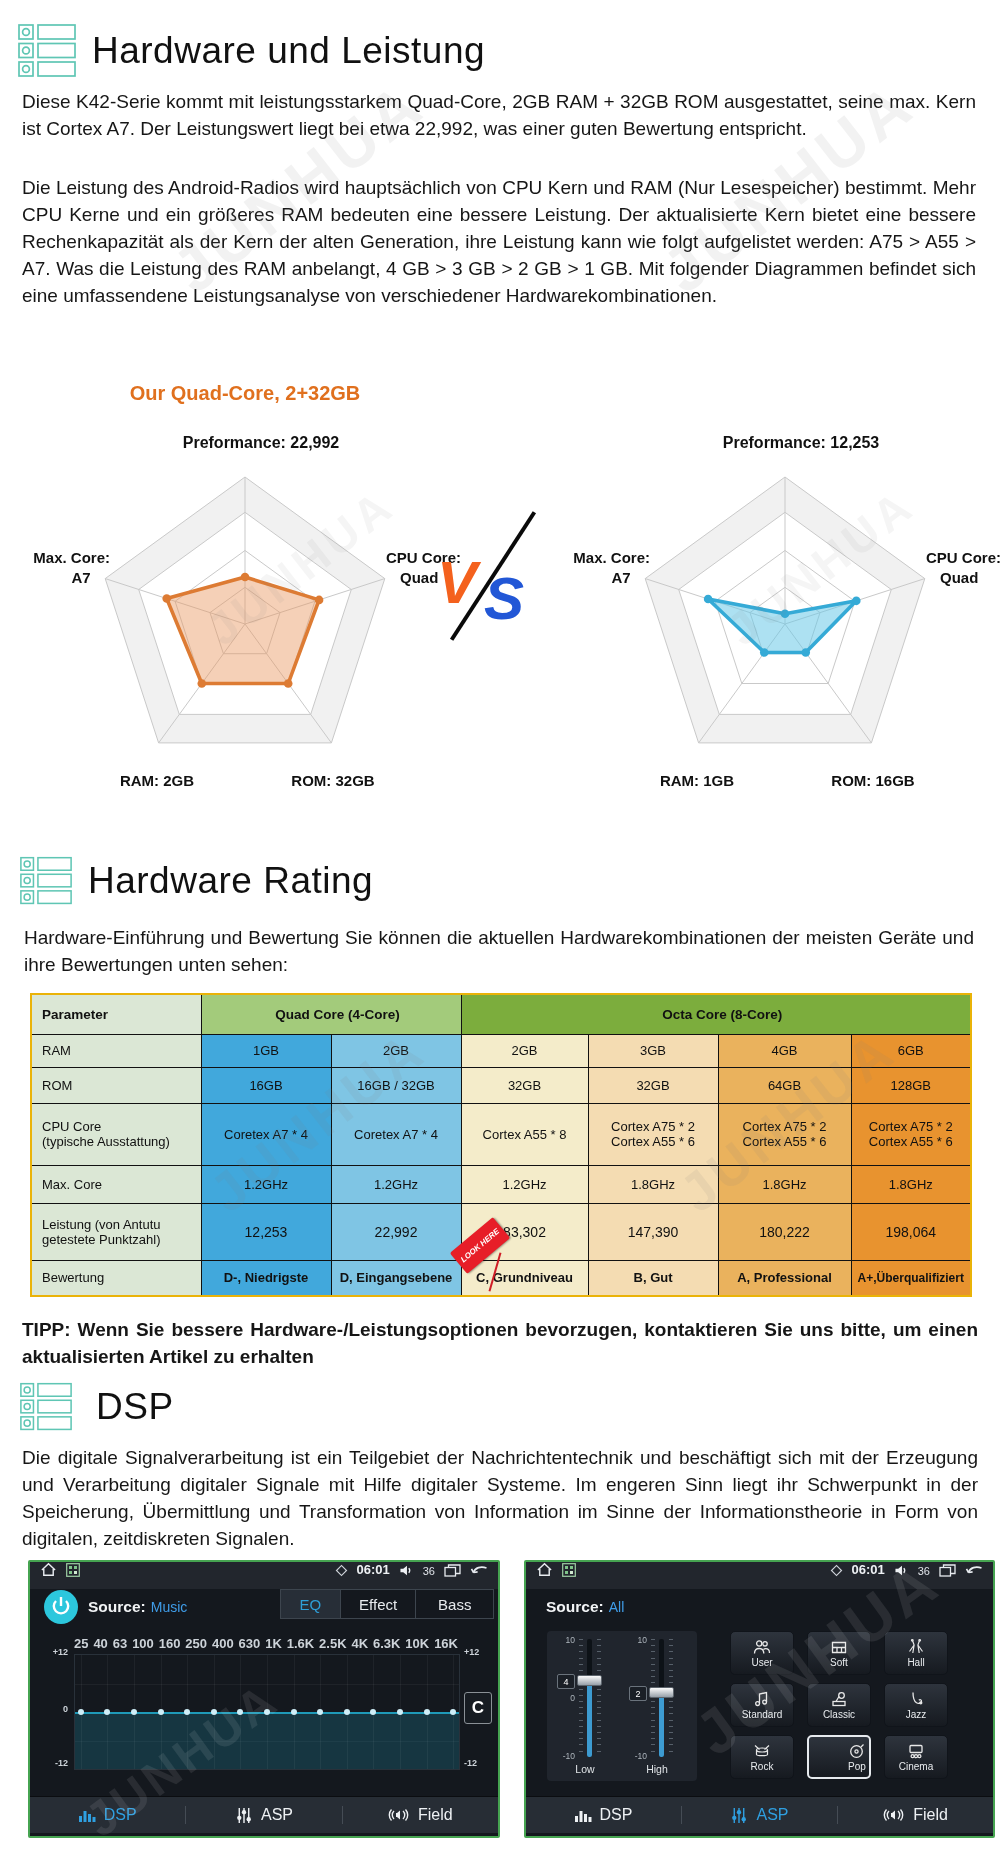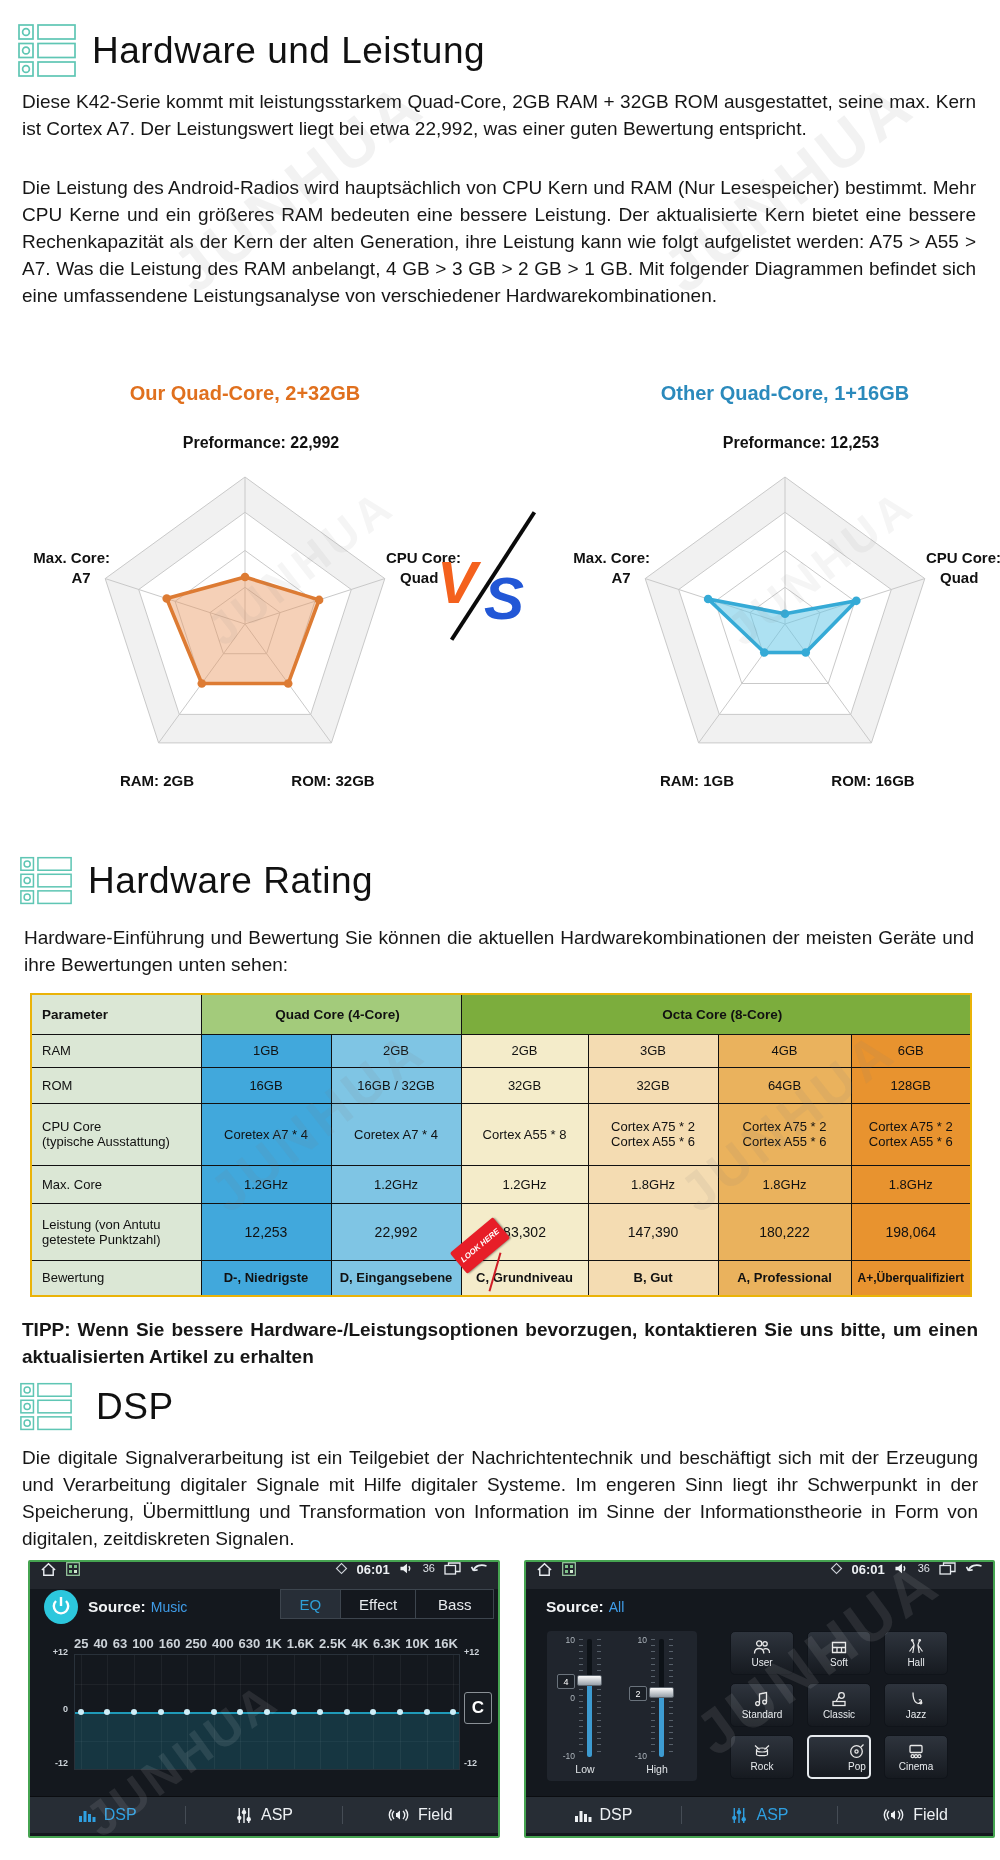--- a/index.html
+++ b/index.html
@@ -40,21 +40,21 @@
   tr.leist td{font-size:14px;}
   .flag-wrap{position:absolute;left:452px;top:1228px;width:70px;height:70px;z-index:6;}
   .flag{position:absolute;left:0;top:4px;width:56px;height:27px;background:#e71e28;border-radius:2px;
         transform:rotate(-40deg);display:flex;align-items:center;justify-content:center;box-shadow:1px 1px 2px rgba(0,0,0,.4);}
   .flag span{color:#fff;font-style:italic;font-weight:bold;font-size:8px;line-height:8px;text-align:center;}
   .flagpole{position:absolute;left:42px;top:24px;width:2px;height:40px;background:#cf1d26;transform:rotate(16deg);}
   
   .panel{position:absolute;width:468px;height:274px;background:#14181e;border:2px solid #46a451;
          border-radius:2px;overflow:hidden;color:#eef1f4;}
   .statusbar{position:absolute;left:0;top:0;right:0;height:27px;background:#22262d;
-             display:flex;align-items:flex-start;padding:0 10px;box-sizing:border-box;gap:9px;}
+             display:flex;align-items:flex-end;padding:12px 10px;box-sizing:border-box;gap:9px;}
   .sb-spacer{flex:1;}
   .sb-time{font-size:13px;font-weight:bold;}
   .sb-vol{font-size:11px;color:#dfe3e8;}
   .src-label{font-size:15.5px;font-weight:bold;color:#f2f4f6;}
   .src-value{font-size:14px;color:#3f9ce8;margin-left:5px;}
   .tabs{position:absolute;display:flex;height:30px;border:1px solid #3d454e;box-sizing:border-box;}
   .tab{display:flex;align-items:center;justify-content:center;font-size:15px;color:#e8ebee;
        border-left:1px solid #3d454e;}
   .tab:first-child{border-left:none;}
   .tab.active{color:#2e9fd8;background:#272e37;}
@@ -160,21 +160,20 @@
       </div>
       <div class="c-side" style="left:356px;top:166px;width:92px;text-align:left;">
         <div>CPU Core:</div>
           <div style="padding-left:14px;">Quad</div>
       </div>
       <div class="c-bot" style="left:52px;">RAM: 2GB</div>
       <div class="c-bot" style="left:228px;">ROM: 32GB</div>
     </div>
 
     <div class="chart-block" style="left:570px;">
-      <div class="c-title" style="color:#2b8abc;">Other Quad-Core, 1+16GB</div>
       <div class="c-perf">Preformance: 12,253</div>
       <svg class="abs" style="left:25px;top:84px;" width="380" height="300" viewBox="0 0 380 300">
           <path d="M190.0 11.0 L329.8 112.6 L276.4 276.9 L103.6 276.9 L50.2 112.6 Z M190.0 46.3 L296.3 123.5 L255.7 248.4 L124.3 248.4 L83.7 123.5 Z" fill="#f1f1f1" fill-rule="evenodd" stroke="none"></path>
           <polygon points="190.0,11.0 329.8,112.6 276.4,276.9 103.6,276.9 50.2,112.6" fill="none" stroke="#c9c9c9" stroke-width="1"></polygon>
           <polygon points="190.0,46.3 296.3,123.5 255.7,248.4 124.3,248.4 83.7,123.5" fill="none" stroke="#c9c9c9" stroke-width="1"></polygon>
           <polygon points="190.0,84.5 259.9,135.3 233.2,217.5 146.8,217.5 120.1,135.3" fill="none" stroke="#c9c9c9" stroke-width="1"></polygon>
           <polygon points="190.0,121.3 225.0,146.6 211.6,187.7 168.4,187.7 155.0,146.6" fill="none" stroke="#c9c9c9" stroke-width="1"></polygon>
           <line x1="190" y1="158" x2="190" y2="11" stroke="#c9c9c9" stroke-width="1"></line>
           <line x1="190" y1="158" x2="329.80530789538756" y2="112.57450182688274" stroke="#c9c9c9" stroke-width="1"></line>
           <line x1="190" y1="158" x2="276.40443208699355" y2="276.92549817311726" stroke="#c9c9c9" stroke-width="1"></line>

